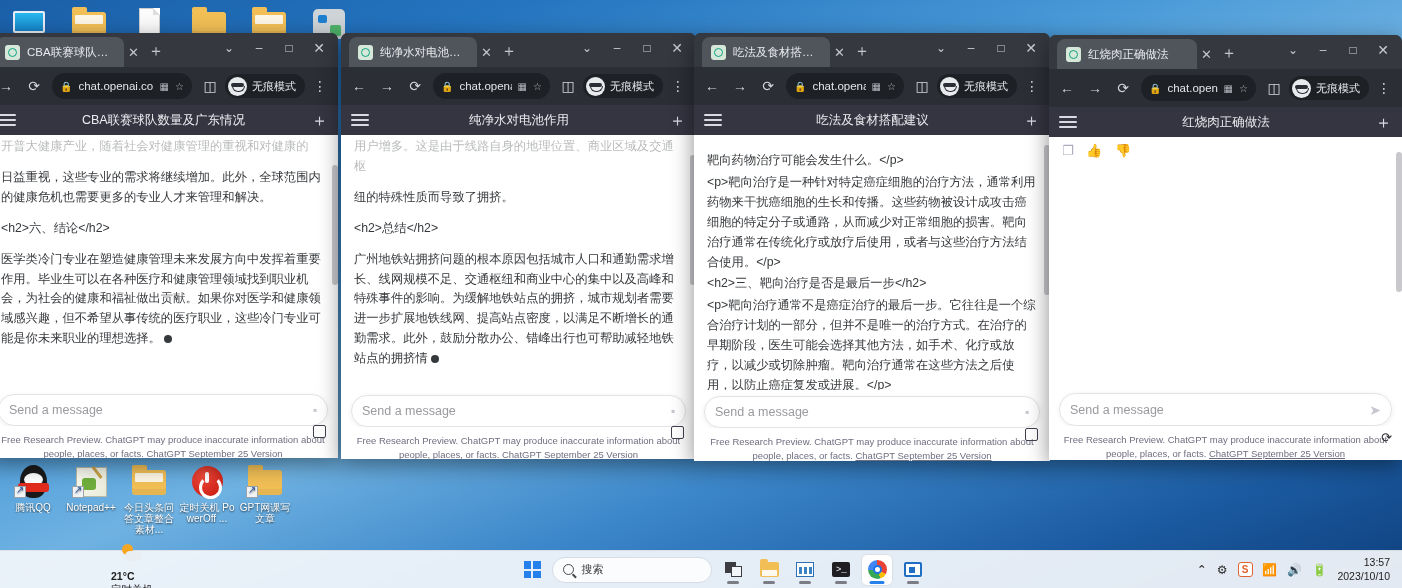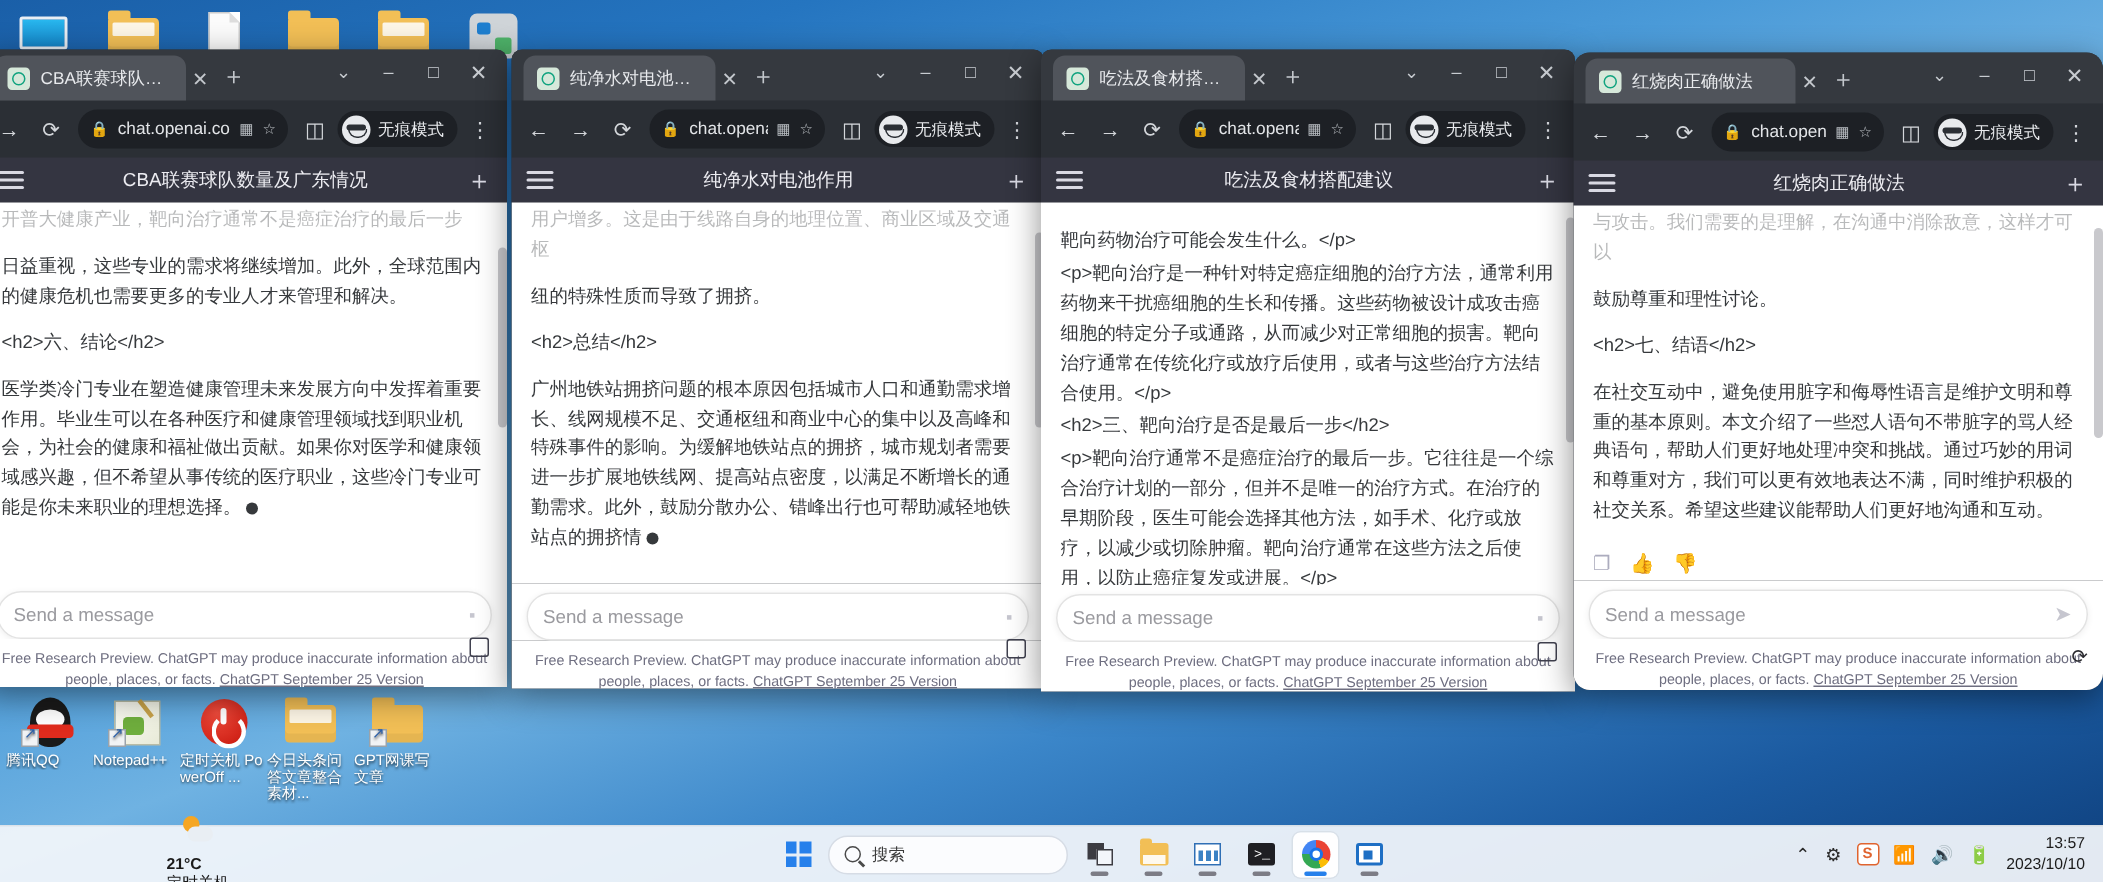--- a/index.html
+++ b/index.html
@@ -29,21 +29,21 @@
   .sw3 { width: 1300px; height: 1300px; left: 150px; top: -420px;
          border-width: 60px; border-bottom-color: rgba(10,50,110,.32);
          transform: rotate(52deg); }
   .sw4 { width: 700px; height: 700px; left: 760px; top: 60px;
          border-width: 150px; border-top-color: rgba(160,215,250,.30);
          border-left-color: rgba(30,95,165,.25); transform: rotate(8deg); }
 
   
   .desk-icons-top { position: absolute; left: 0; top: 0; display: flex; gap: 2px; }
   .desk-icon {
-    width: 58px; padding-top: 4px;
+    width: 58px; text-align: center; padding-top: 4px;
     font-size: 10px; color: #fff; line-height: 1.12;
     text-shadow: 0 1px 2px rgba(0,0,0,.75);
   }
   .desk-icon .glyph { display:block; height: 38px; position: relative; margin: 0 auto 2px; width: 38px; }
   .desk-icon .cap { display:block; max-height: 34px; overflow: hidden; word-break: break-all; }
 
   .desk-icons-bottom { position: absolute; left: 4px; top: 458px; display: flex; gap: 0px; }
 
   
   .ic-folder { position:absolute; left:2px; top:8px; width:34px; height:25px; background:#f2bf56; border-radius:2px 3px 3px 3px; box-shadow: inset 0 -6px 0 rgba(0,0,0,.05); }
@@ -244,29 +244,29 @@
   </div>
   <div class="desk-icon">
     <span class="glyph">
         <i class="ic-npp"></i>
         <i class="shortcut-arrow"></i>
       </span>
     <span class="cap">Notepad++</span>
   </div>
   <div class="desk-icon">
     <span class="glyph">
+        <i class="ic-folder"></i>
+      </span>
+    <span class="cap">今日头条问答文章整合素材...</span>
+  </div>
+  <div class="desk-icon">
+    <span class="glyph">
         <i class="ic-power"></i>
       </span>
     <span class="cap">定时关机 PowerOff ...</span>
-  </div>
-  <div class="desk-icon">
-    <span class="glyph">
-        <i class="ic-folder"></i>
-      </span>
-    <span class="cap">今日头条问答文章整合素材...</span>
   </div>
   <div class="desk-icon">
     <span class="glyph">
         <i class="ic-folder plain"></i>
         <i class="shortcut-arrow"></i>
       </span>
     <span class="cap">GPT网课写文章</span>
   </div>
 </div>
 
@@ -305,21 +305,21 @@
     <span class="ch-ham">
         <i></i>
         <i></i>
         <i></i>
       </span>
     <span class="ch-title">CBA联赛球队数量及广东情况</span>
     <span class="ch-plus">＋</span>
   </div>
   <div class="chat-body" style="height:253px;">
     <div class="msg" style="padding-top:2px;">
-      <p class="faded">开普大健康产业，靶向治疗通常不是癌症治疗的最后一步</p>
+      <p class="faded">开普大健康产业，随着社会对健康管理的重视和对健康的</p>
       <p>日益重视，这些专业的需求将继续增加。此外，全球范围内的健康危机也需要更多的专业人才来管理和解决。</p>
       <p>&lt;h2&gt;六、结论&lt;/h2&gt;</p>
       <p><span>医学类冷门专业在塑造健康管理未来发展方向中发挥着重要作用。毕业生可以在各种医疗和健康管理领域找到职业机会，为社会的健康和福祉做出贡献。如果你对医学和健康领域感兴趣，但不希望从事传统的医疗职业，这些冷门专业可能是你未来职业的理想选择。</span><span class="cursor-dot"></span></p>
     </div>
     <div class="scrollbar" style="top:30px;height:120px;"></div>
   </div>
   <div class="composer-wrap">
     <div class="composer">
       <span class="ph">Send a message</span>
       <span class="send">▪</span>
@@ -451,21 +451,21 @@
       <span class="send">▪</span>
     </div>
   </div>
   <div class="disclaimer">
     <span>Free Research Preview. ChatGPT may produce inaccurate information about people, places, or facts.</span>
     <a href="#">ChatGPT September 25 Version</a>
   </div>
   <div style="position:absolute;right:12px;top:395px;" class="stop-sq"></div>
 </div>
 
-<div class="win" style="left:1049px; top:35px; width:353px; height:425px;border-radius:11px;">
+<div class="win" style="left:1049px; top:35px; width:353px; height:425px;">
   <div class="titlebar">
     <div class="tab" style="width:140px;">
       <span class="tab-fav"></span>
       <span class="tab-title">红烧肉正确做法</span>
     </div>
     <span class="tab-close" style="margin-left:4px;margin-bottom:8px;">✕</span>
     <span class="tab-new">＋</span>
     <div class="wctrl">
       <span>⌄</span>
       <span>–</span>
@@ -493,26 +493,20 @@
   <div class="chat-head">
     <span class="ch-ham">
         <i></i>
         <i></i>
         <i></i>
       </span>
     <span class="ch-title">红烧肉正确做法</span>
     <span class="ch-plus">＋</span>
   </div>
   <div class="chat-body" style="height:250px;">
-    <div class="msg" style="padding-top:2px;">
-      <p class="faded">与攻击。我们需要的是理解，在沟通中消除敌意，这样才可以</p>
-      <p>鼓励尊重和理性讨论。</p>
-      <p>&lt;h2&gt;七、结语&lt;/h2&gt;</p>
-      <p>在社交互动中，避免使用脏字和侮辱性语言是维护文明和尊重的基本原则。本文介绍了一些怼人语句不带脏字的骂人经典语句，帮助人们更好地处理冲突和挑战。通过巧妙的用词和尊重对方，我们可以更有效地表达不满，同时维护积极的社交关系。希望这些建议能帮助人们更好地沟通和互动。</p>
-    </div>
     <div class="msg-actions">
       <span>❐</span>
       <span>👍</span>
       <span>👎</span>
     </div>
     <div class="scrollbar" style="top:15px;height:140px;"></div>
   </div>
   <div class="composer-wrap">
     <div class="composer" style="height:33px;">
       <span class="ph">Send a message</span>

